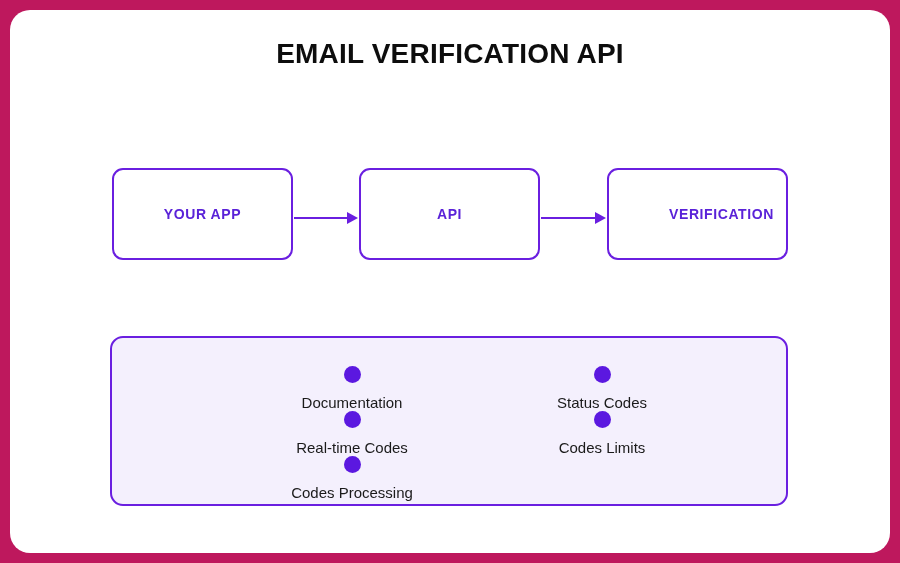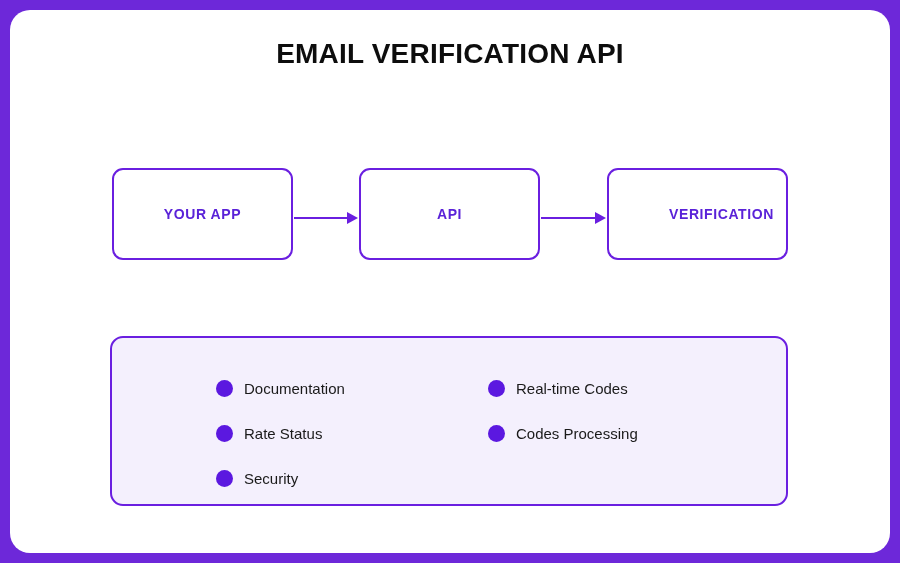--- a/index.html
+++ b/index.html
@@ -11,21 +11,21 @@
     width: 900px;
     height: 563px;
     overflow: hidden;
     font-family: "Liberation Sans", sans-serif;
   }
 
   #stage {
     position: relative;
     width: 900px;
     height: 563px;
-    background: #6d28d9;
+    background: #be185d;
   }
 
   
   #card {
     position: absolute;
     left: 10px;
     top: 10px;
     width: 880px;
     height: 543px;
     background: #ffffff;
@@ -133,20 +133,21 @@
     display: grid;
     grid-template-columns: 272px 228px;
     grid-auto-rows: 45px;
     align-items: center;
   }
 
   .feature-item {
     display: flex;
     align-items: center;
     gap: 11px;
+    flex-direction: column;
   }
   .feature-dot {
     width: 17px;
     height: 17px;
     border-radius: 50%;
     background: #5B18E0;
     flex: 0 0 auto;
   }
   .feature-label {
     font-size: 15px;
@@ -189,38 +190,38 @@
     </div>
 
     <div id="features-panel">
       <div id="features-grid">
 
         <div class="feature-item">
           <span class="feature-dot"></span>
           <span class="feature-label">Documentation</span>
         </div>
 
+        <div class="feature-item">
+          <span class="feature-dot"></span>
+          <span class="feature-label">Status Codes</span>
+        </div>
 
         <div class="feature-item">
           <span class="feature-dot"></span>
           <span class="feature-label">Real-time Codes</span>
         </div>
 
         <div class="feature-item">
           <span class="feature-dot"></span>
-          <span class="feature-label">Rate Status</span>
+          <span class="feature-label">Codes Limits</span>
         </div>
 
         <div class="feature-item">
           <span class="feature-dot"></span>
           <span class="feature-label">Codes Processing</span>
         </div>
 
-        <div class="feature-item">
-          <span class="feature-dot"></span>
-          <span class="feature-label">Security</span>
-        </div>
 
       </div>
     </div>
 
   </div>
 </div>
 
 </body></html>

